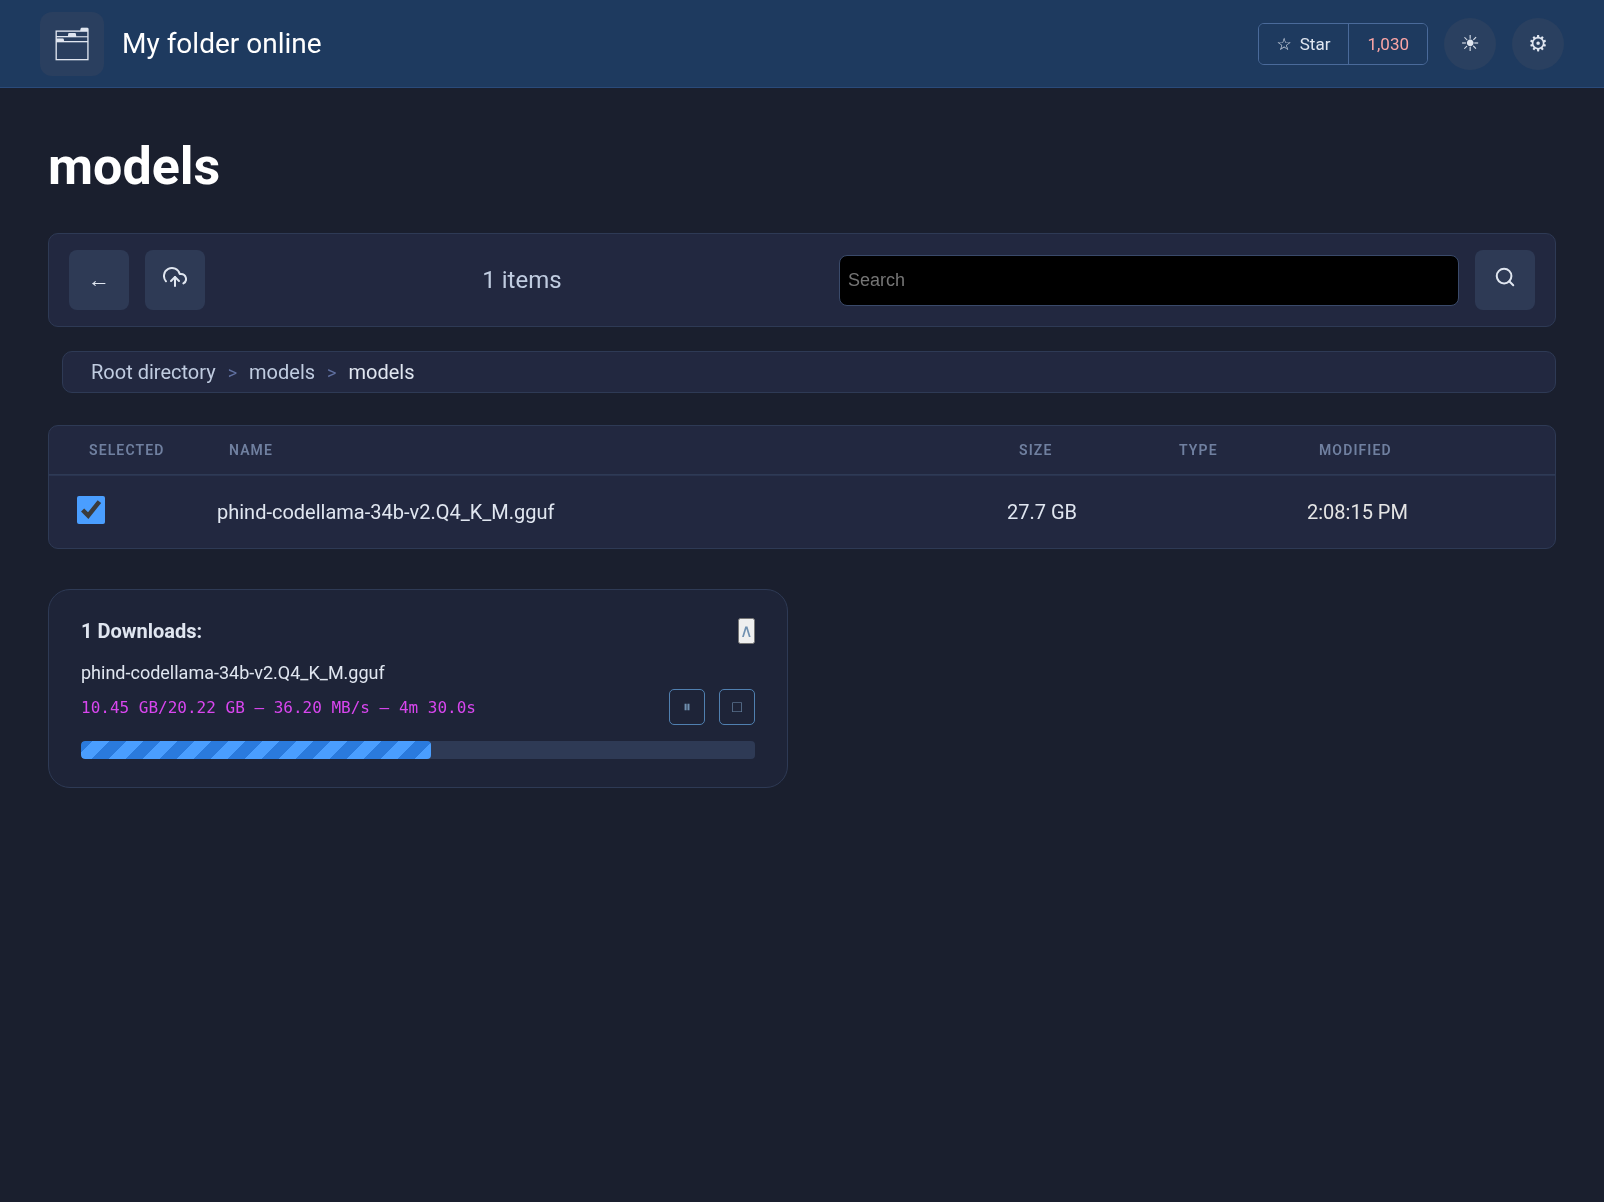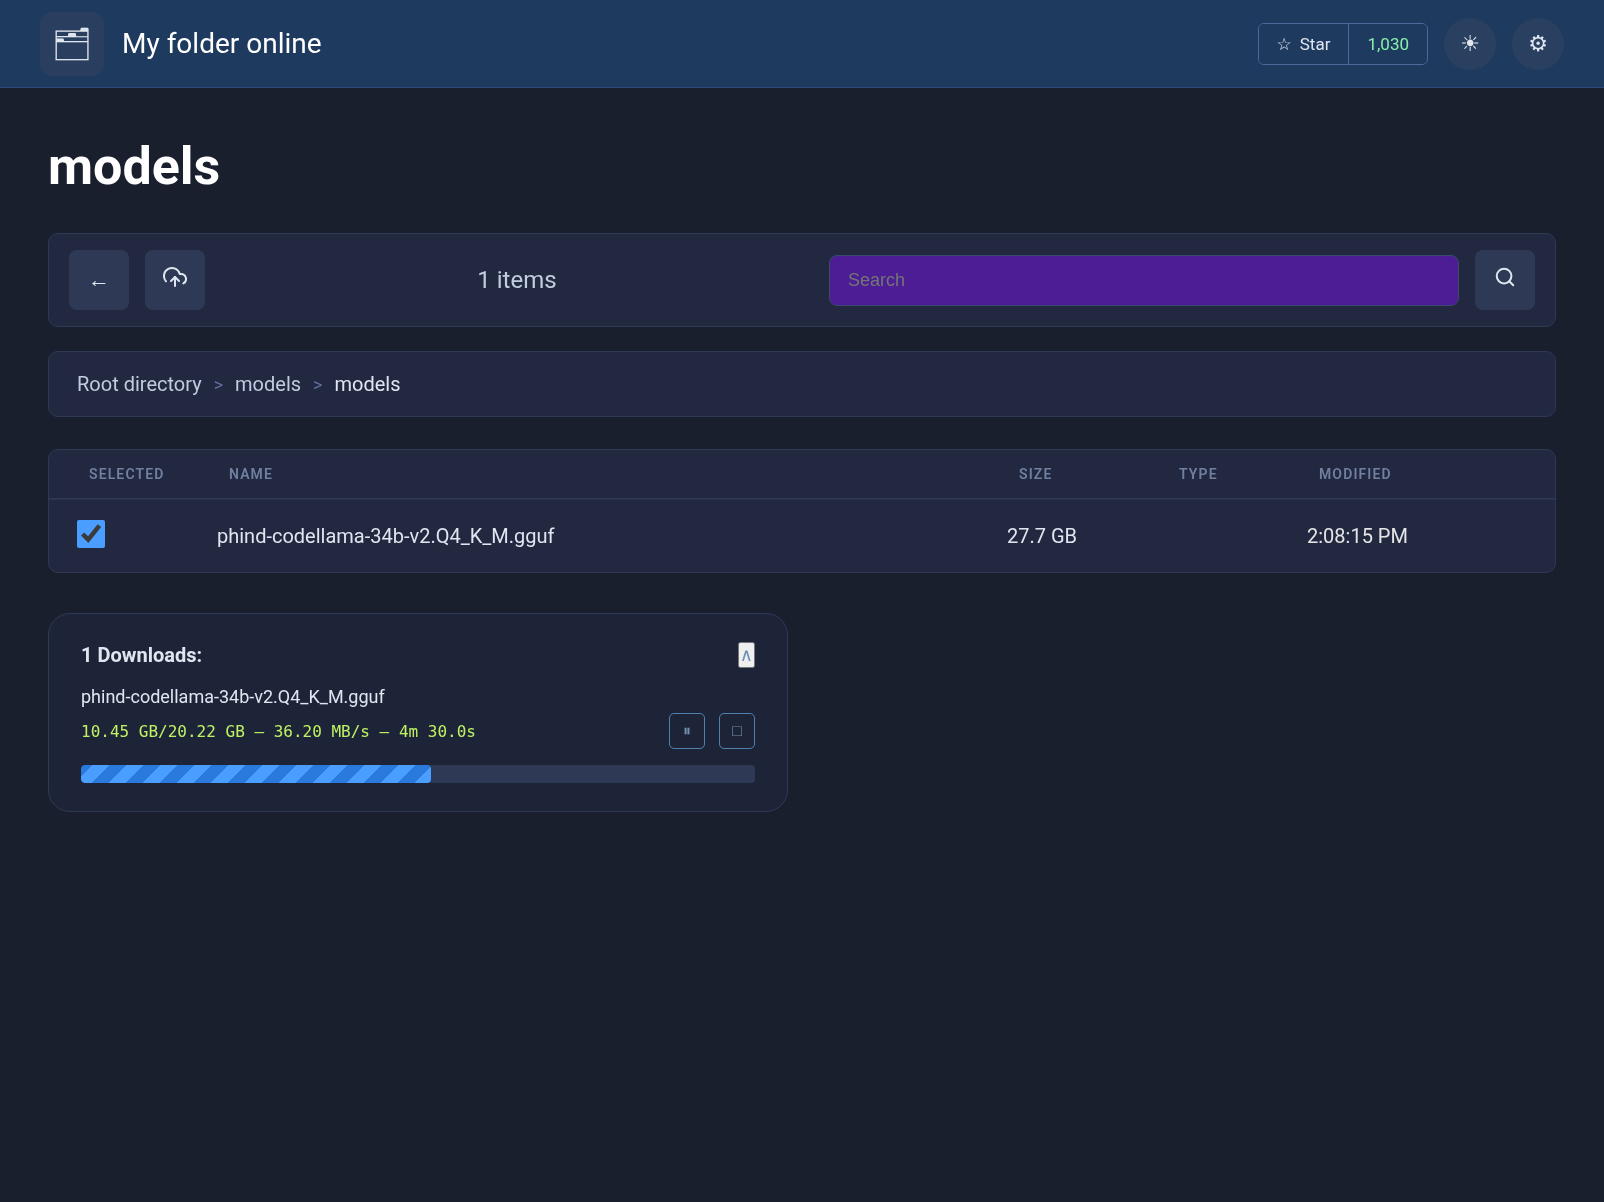--- a/index.html
+++ b/index.html
@@ -62,21 +62,21 @@
       align-items: center;
       gap: 8px;
       font-size: 17px;
       color: #e0e6f0;
       border-right: 1.5px solid #4a6a9a;
     }
     .star-btn-right {
       background: #1e3a5f;
       padding: 10px 18px;
       font-size: 17px;
-      color: #86efac;
+      color: #fca5a5;
     }
     .header-icon-btn {
       width: 52px;
       height: 52px;
       border-radius: 50%;
       background: #2a4060;
       border: none;
       cursor: pointer;
       display: flex;
       align-items: center;
@@ -121,24 +121,24 @@
       color: #e0e6f0;
     }
     .toolbar-item-count {
       flex: 1;
       text-align: center;
       font-size: 24px;
       color: #c0cce0;
     }
     .toolbar-search {
       flex: 1;
-      background: #4c1d95;
+      background: #000000;
       border: 1.5px solid #3a4a6a;
       border-radius: 8px;
-      padding: 14px 18px;
+      padding: 14px 8px;
       font-size: 18px;
       color: #8090b0;
       outline: none;
     }
     .toolbar-search-btn {
       width: 60px;
       height: 60px;
       background: #2e3a55;
       border: none;
       border-radius: 8px;
@@ -148,27 +148,28 @@
       justify-content: center;
       font-size: 22px;
       color: #e0e6f0;
     }
 
     
     .breadcrumb {
       background: #222840;
       border: 1px solid #2e3a55;
       border-radius: 10px;
-      padding: 20px 28px;
+      padding: 8px 28px;
       display: flex;
       align-items: center;
       gap: 12px;
       font-size: 20px;
       color: #c0cce0;
       margin-bottom: 32px;
+      margin-left: 14px;
     }
     .breadcrumb-sep {
       color: #6070a0;
       font-size: 18px;
     }
     .breadcrumb-item {
       color: #c0cce0;
       cursor: pointer;
     }
     .breadcrumb-item.active {
@@ -257,21 +258,21 @@
       margin-bottom: 6px;
     }
     .download-stats-row {
       display: flex;
       align-items: center;
       justify-content: space-between;
       margin-bottom: 16px;
     }
     .download-stats {
       font-size: 16px;
-      color: #bef264;
+      color: #d946ef;
       font-family: monospace;
     }
     .download-controls {
       display: flex;
       gap: 14px;
       align-items: center;
     }
     .download-ctrl-btn {
       width: 36px;
       height: 36px;

